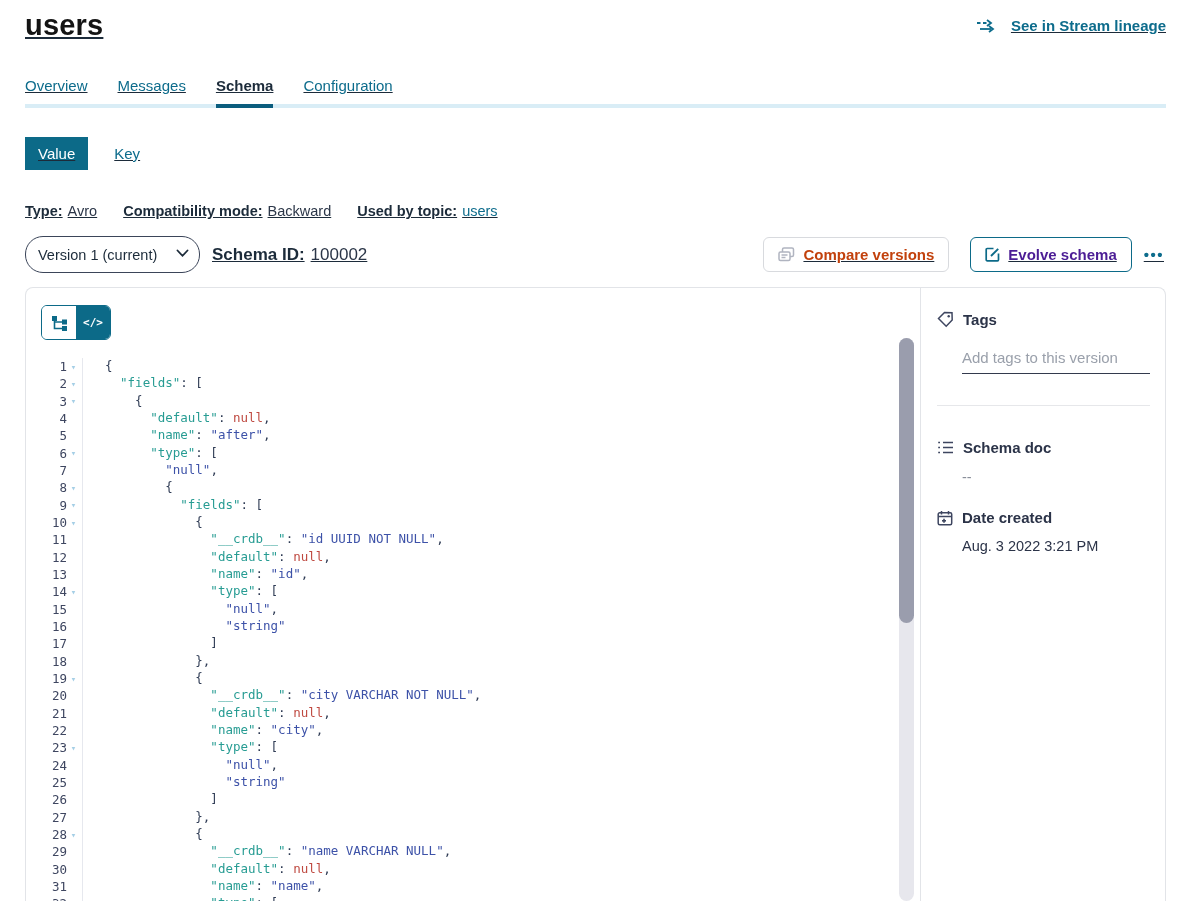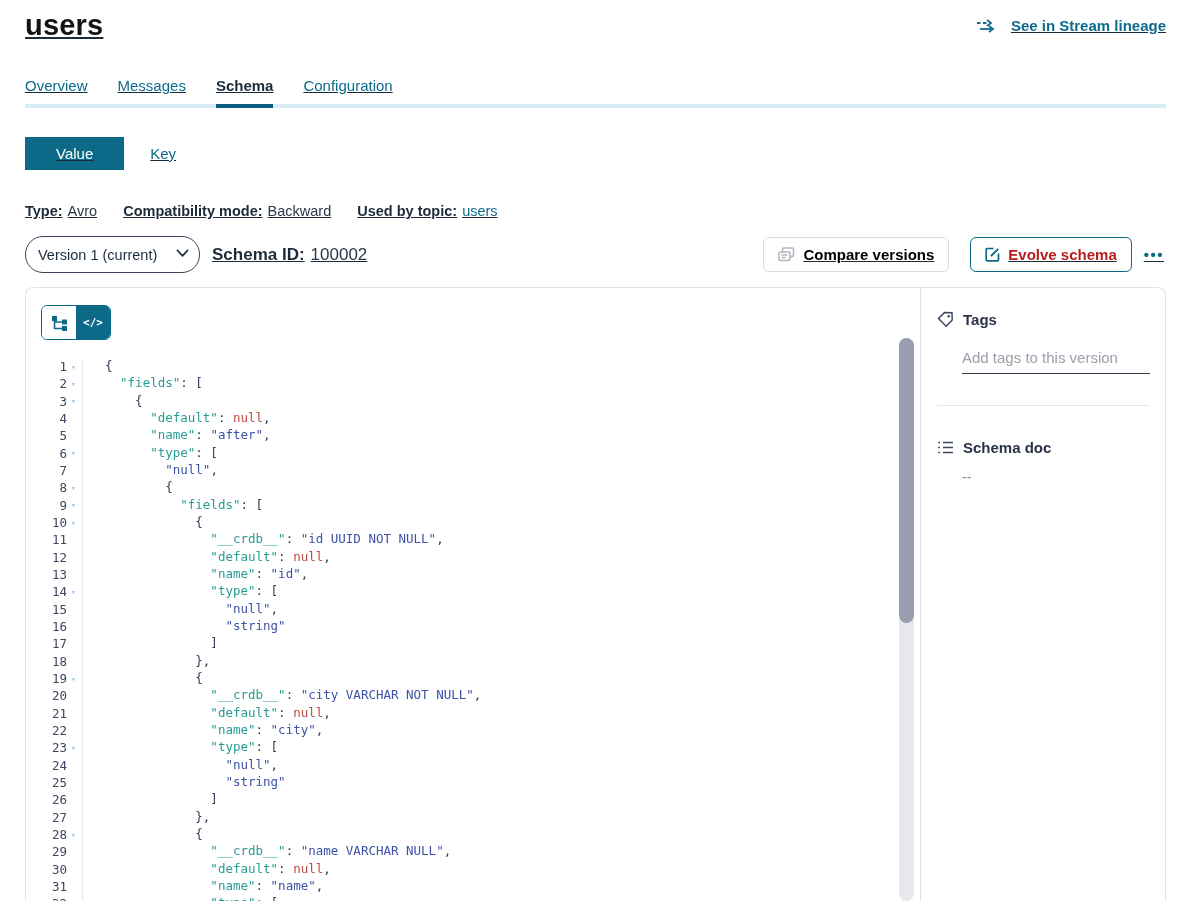--- a/index.html
+++ b/index.html
@@ -18,43 +18,43 @@
   .tabs { display: flex; gap: 30px; margin-top: 35px; position: relative; }
   .tabs::after { content: ""; position: absolute; left: 0; right: 0; bottom: -4px; height: 4px; background: #d9edf6; }
   .tab { font-size: 15px; color: #0d6c8c; padding-bottom: 10px; cursor: pointer; position: relative; }
   .tab.active { color: #1c2b3a; font-weight: 600; }
   .tab.active::after { content: ""; position: absolute; left: 0; right: 0; bottom: -4px; height: 4px;
     background: #0b5d7e; z-index: 1; }
 
   
   .vk-row { display: flex; align-items: center; gap: 26px; margin-top: 33px; }
   .vk-selected { background: #0c6a88; color: #fff; font-size: 15px; border: none; border-radius: 0;
-    padding: 8px 31px; cursor: pointer; }
+    padding: 8px 13px; cursor: pointer; }
   .vk-link { color: #0d6c8c; font-size: 15px; cursor: pointer; }
 
   
   .meta-row { display: flex; gap: 26px; margin-top: 33px; font-size: 14.5px; align-items: center; }
   .meta-item { display: flex; gap: 5px; }
   .meta-label { font-weight: 700; color: #1c2b3a; }
   .meta-value { color: #2b3648; }
   .meta-link { color: #0d6c8c; cursor: pointer; }
 
   
   .controls-row { display: flex; align-items: center; margin-top: 17px; }
   .version-select-wrap { position: relative; }
   .version-select { appearance: none; -webkit-appearance: none; width: 175px; height: 37px;
     border: 1.5px solid #3b4559; border-radius: 18px; padding: 0 30px 0 12px; font-size: 14.5px;
     color: #1c2b3a; background: #fff; font-family: "Liberation Sans", sans-serif; cursor: pointer; }
   .select-chevron { position: absolute; right: 11px; top: 13px; pointer-events: none; }
   .schema-id { display: flex; gap: 6px; font-size: 17px; margin-left: 12px; }
   .controls-spacer { flex: 1; }
   .btn { display: flex; align-items: center; gap: 8px; height: 35px; padding: 0 14px; border-radius: 6px;
     font-size: 15px; font-weight: 600; background: #fff; cursor: pointer; font-family: "Liberation Sans", sans-serif; }
-  .btn-disabled { border: 1px solid #d8dade; color: #000000; cursor: default; text-align: center; }
-  .btn-outline { border: 1px solid #0c6a88; color: #b91c1c; margin-left: 21px; }
+  .btn-disabled { border: 1px solid #d8dade; color: #c2410c; cursor: default; text-align: center; }
+  .btn-outline { border: 1px solid #0c6a88; color: #4c1d95; margin-left: 21px; }
   .more-btn { border: none; background: none; color: #0d6c8c; font-size: 15px; font-weight: 700;
     letter-spacing: 1.5px; margin-left: 10px; cursor: pointer; padding: 4px 2px; }
 
   
   .card { margin-top: 14px; margin-left: 25px; margin-right: 23px; border: 1px solid #e2e4e8;
     border-bottom: none; border-radius: 8px 8px 0 0; height: 614px; display: flex; overflow: hidden; }
   .code-pane { width: 895px; position: relative; border-right: 1px solid #e2e4e8; overflow: hidden; }
 
   .view-toggle { position: absolute; top: 17px; left: 15px; display: flex; border: 1px solid #0c6a88;
     border-radius: 6px; overflow: hidden; }
@@ -463,15 +463,31 @@
               <line x1="6" y1="7.5" x2="16" y2="7.5"></line>
             <line x1="1.2" y1="12.5" x2="3" y2="12.5"></line>
               <line x1="6" y1="12.5" x2="16" y2="12.5"></line>
           </svg>
         </span>
         <span>Schema doc</span>
       </div>
       <div class="side-indent side-value-muted">--</div>
     </div>
 
+    <div class="section-date">
+      <div class="side-heading">
+        <span class="s-icon">
+          <svg width="16" height="16" viewBox="0 0 16 16" fill="none" stroke="#3e4660" stroke-width="1.5">
+            <rect x="1.2" y="2.8" width="13.5" height="12" rx="1.5"></rect>
+            <line x1="4.5" y1="1" x2="4.5" y2="4.5"></line>
+            <line x1="11.5" y1="1" x2="11.5" y2="4.5"></line>
+            <line x1="1.2" y1="6.5" x2="14.7" y2="6.5"></line>
+            <line x1="5" y1="10.8" x2="9" y2="10.8" stroke-width="1.6"></line>
+            <line x1="7" y1="8.8" x2="7" y2="12.8" stroke-width="1.6"></line>
+          </svg>
+        </span>
+        <span>Date created</span>
+      </div>
+      <div class="side-indent side-value">Aug. 3 2022 3:21 PM</div>
+    </div>
 
   </div>
 </div>
 
 </body></html>

